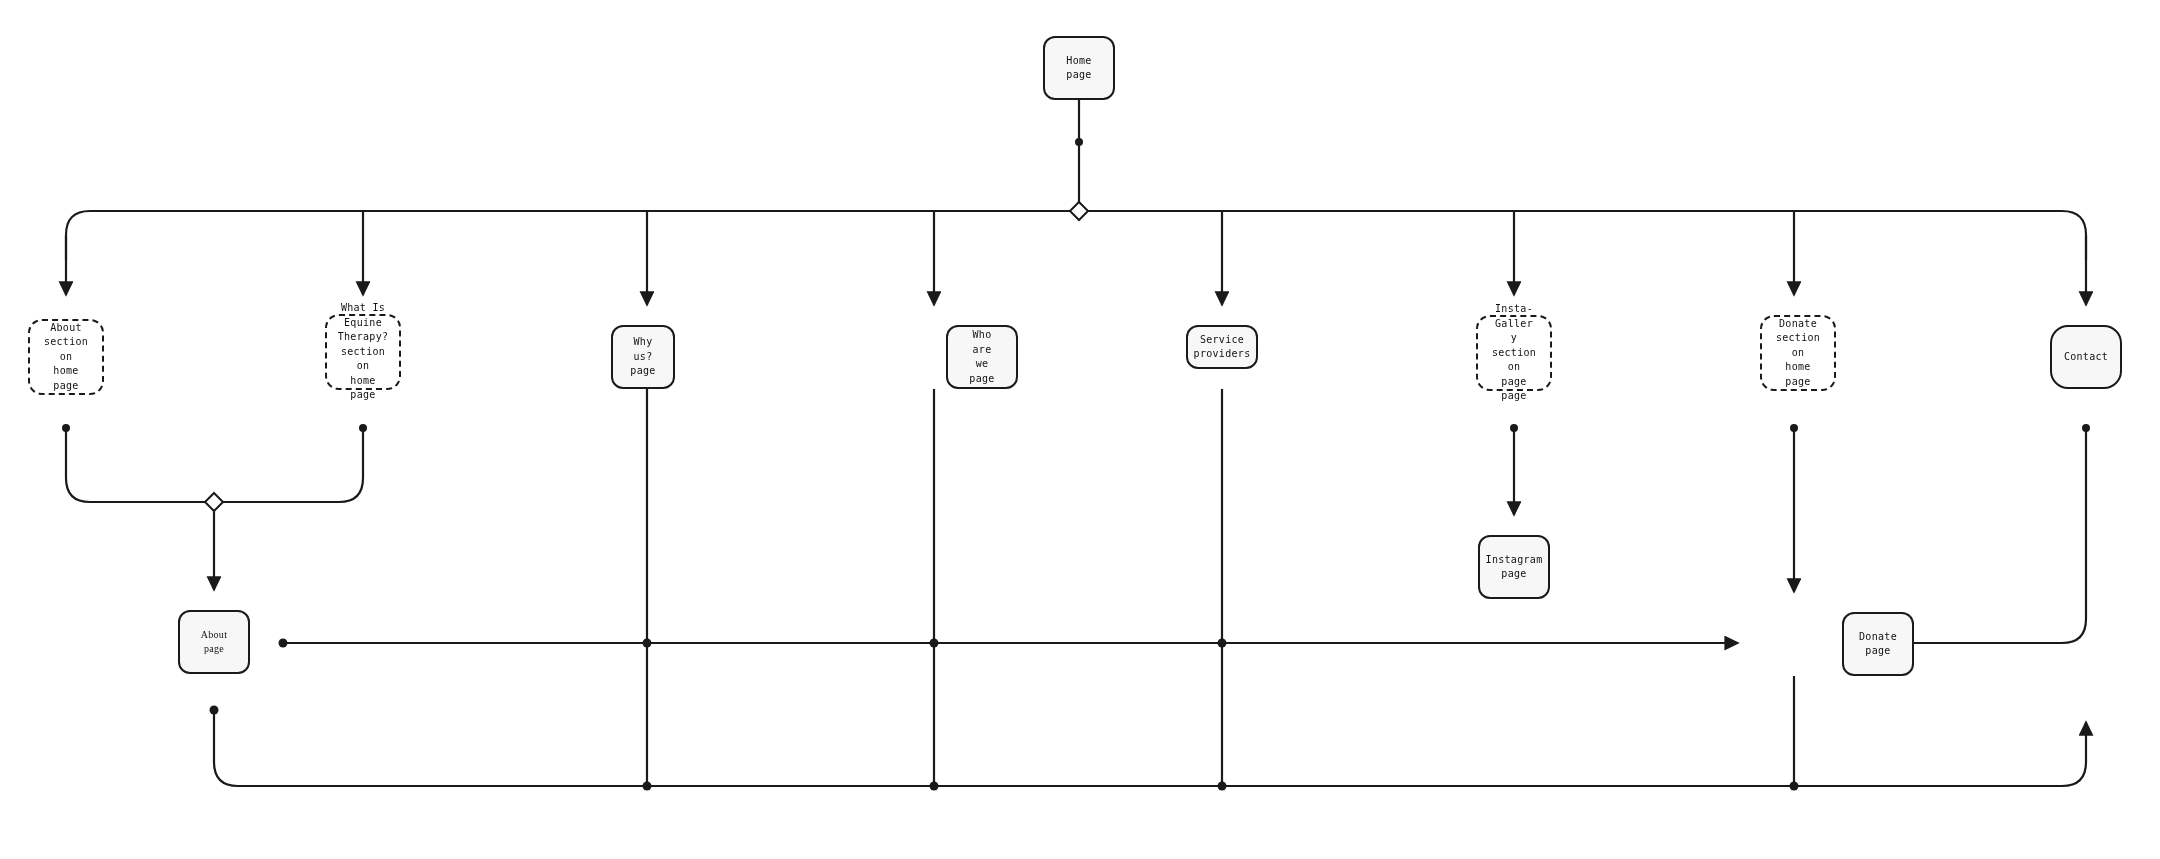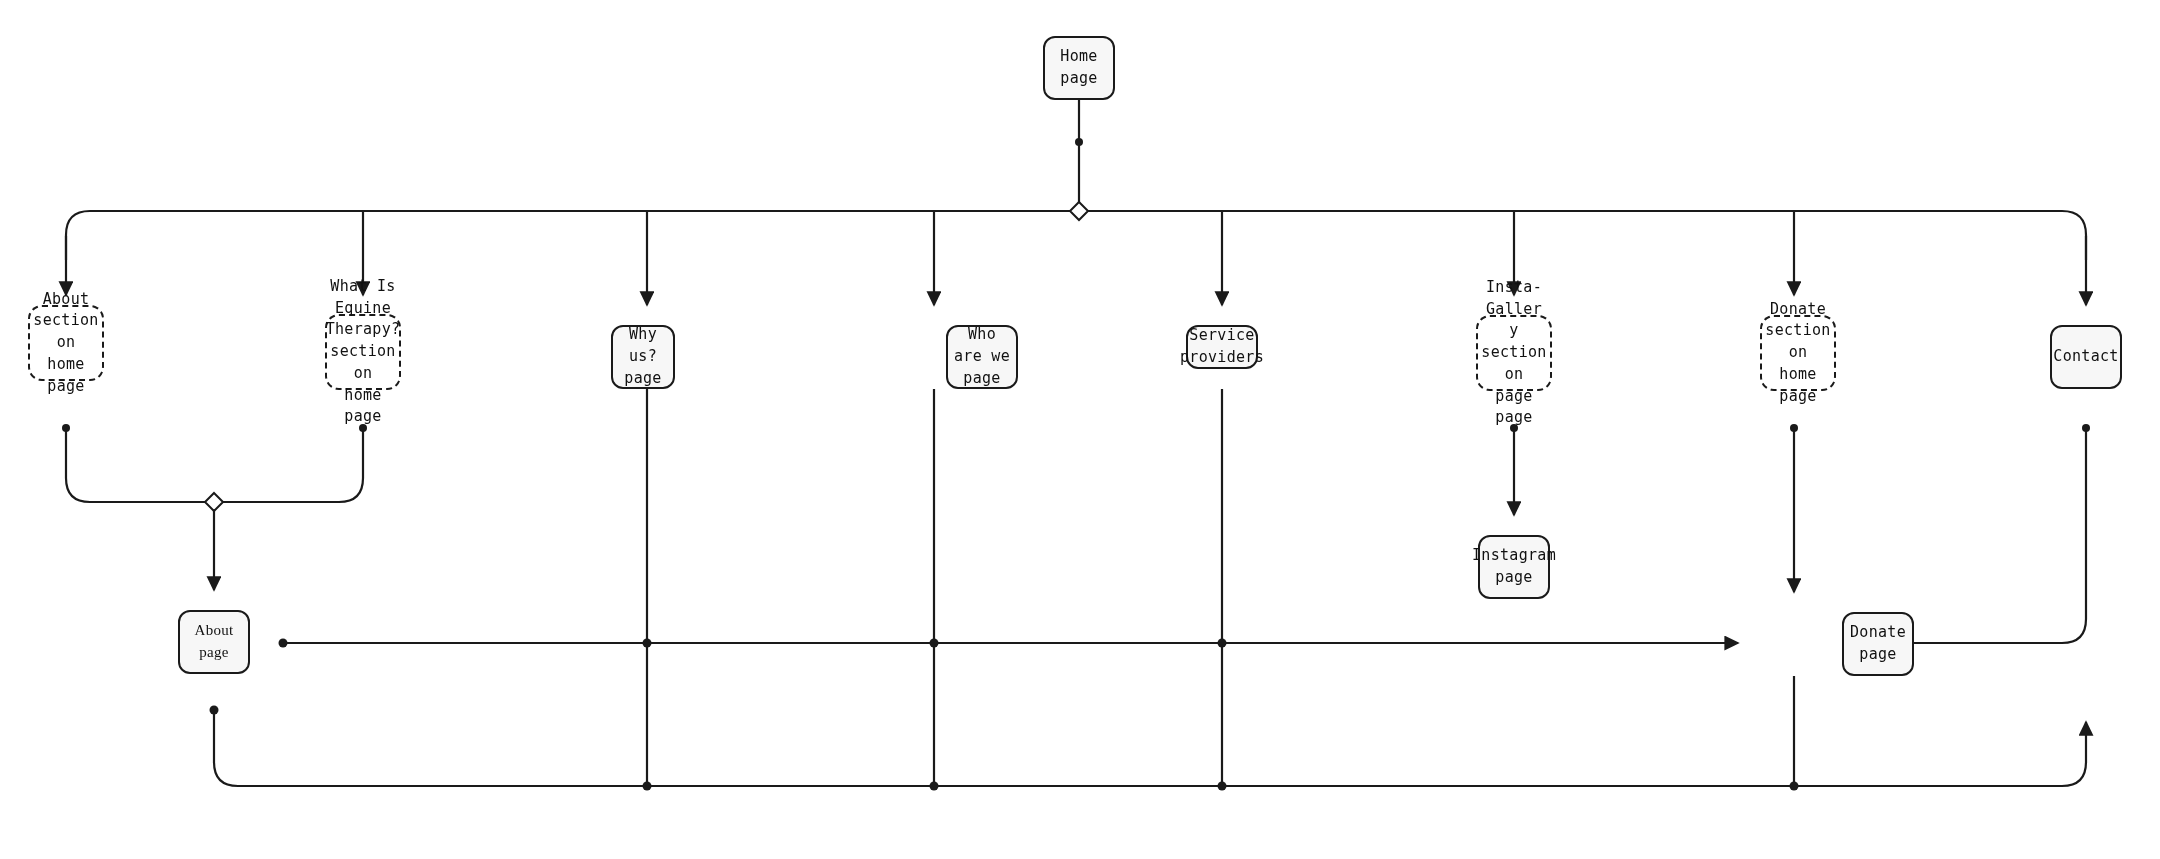--- a/index.html
+++ b/index.html
@@ -30,25 +30,25 @@
   .node {
     position: absolute;
     box-sizing: border-box;
     background: #f7f7f7;
     border: 2px solid #1a1a1a;
     border-radius: 12px;
     display: flex;
     align-items: center;
     justify-content: center;
     text-align: center;
-    font-size: 15px;
+    font-size: 10px;
     line-height: 1.45;
     letter-spacing: 0.3px;
     color: #111111;
-    padding: 4px 6px;
+    padding: 4px 18px;
     z-index: 5;
   }
   .node.dashed {
     border-style: dashed;
     border-width: 2px;
     background: #ffffff;
     border-radius: 14px;
   }
   .node .label {
     display: block;
@@ -124,21 +124,21 @@
       <circle cx="934" cy="786" r="4.5"></circle>
       <circle cx="1222" cy="786" r="4.5"></circle>
       <circle cx="1794" cy="786" r="4.5"></circle>
     </g>
   </svg>
 
   <div class="node" style="left:1043px; top:36px; width:72px; height:64px;">
     <span class="label">Home page</span>
   </div>
 
-  <div class="node dashed" style="left:28px; top:305px; width:76px; height:76px;">
+  <div class="node dashed" style="left:28px; top:319px; width:76px; height:76px;">
     <span class="label">About
 section on
 home page</span>
   </div>
 
   <div class="node dashed" style="left:325px; top:314px; width:76px; height:76px;">
     <span class="label">What Is
 Equine
 Therapy?
 section on
@@ -164,21 +164,21 @@
 y section on
 page page</span>
   </div>
 
   <div class="node dashed" style="left:1760px; top:315px; width:76px; height:76px;">
     <span class="label">Donate
 section on
 home page</span>
   </div>
 
-  <div class="node" style="left:2050px; top:325px; width:72px; height:64px;">
+  <div class="node" style="left:2050px; top:325px; width:72px; height:64px;border-radius:18px;">
     <span class="label">Contact</span>
   </div>
 
   <div class="node" style="left:178px; top:610px; width:72px; height:64px;font-family:Liberation Serif, serif;">
     <span class="label">About page</span>
   </div>
 
   <div class="node" style="left:1478px; top:535px; width:72px; height:64px;">
     <span class="label">Instagram
 page</span>

